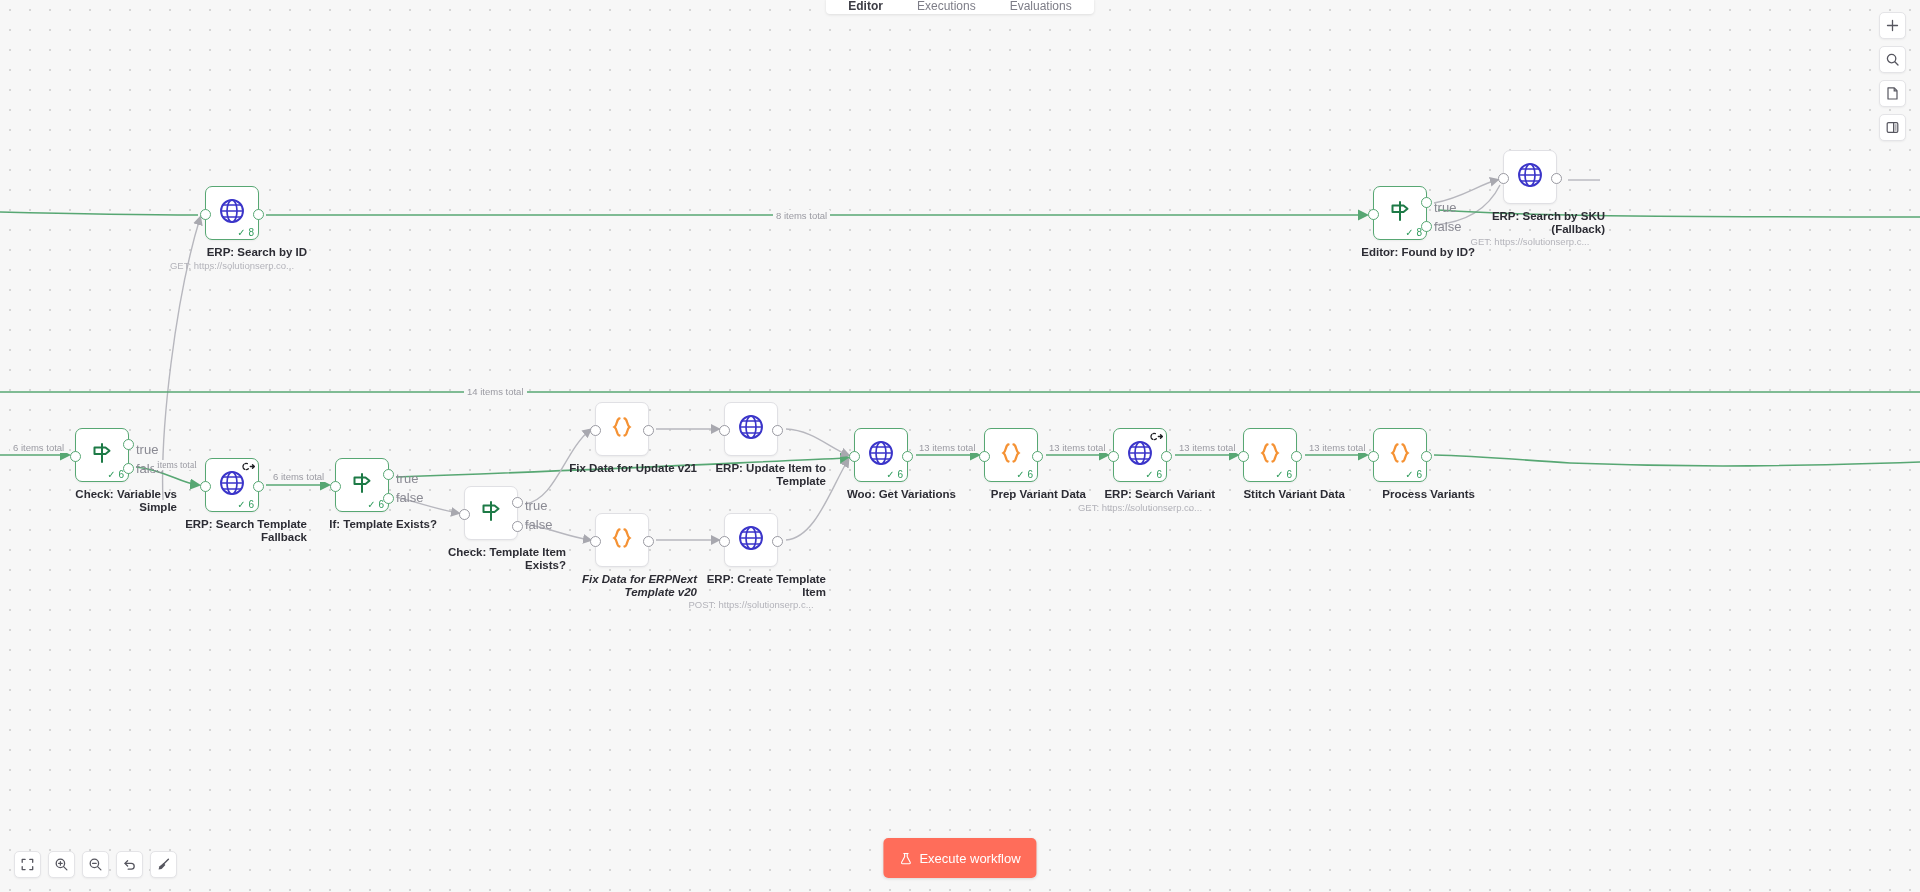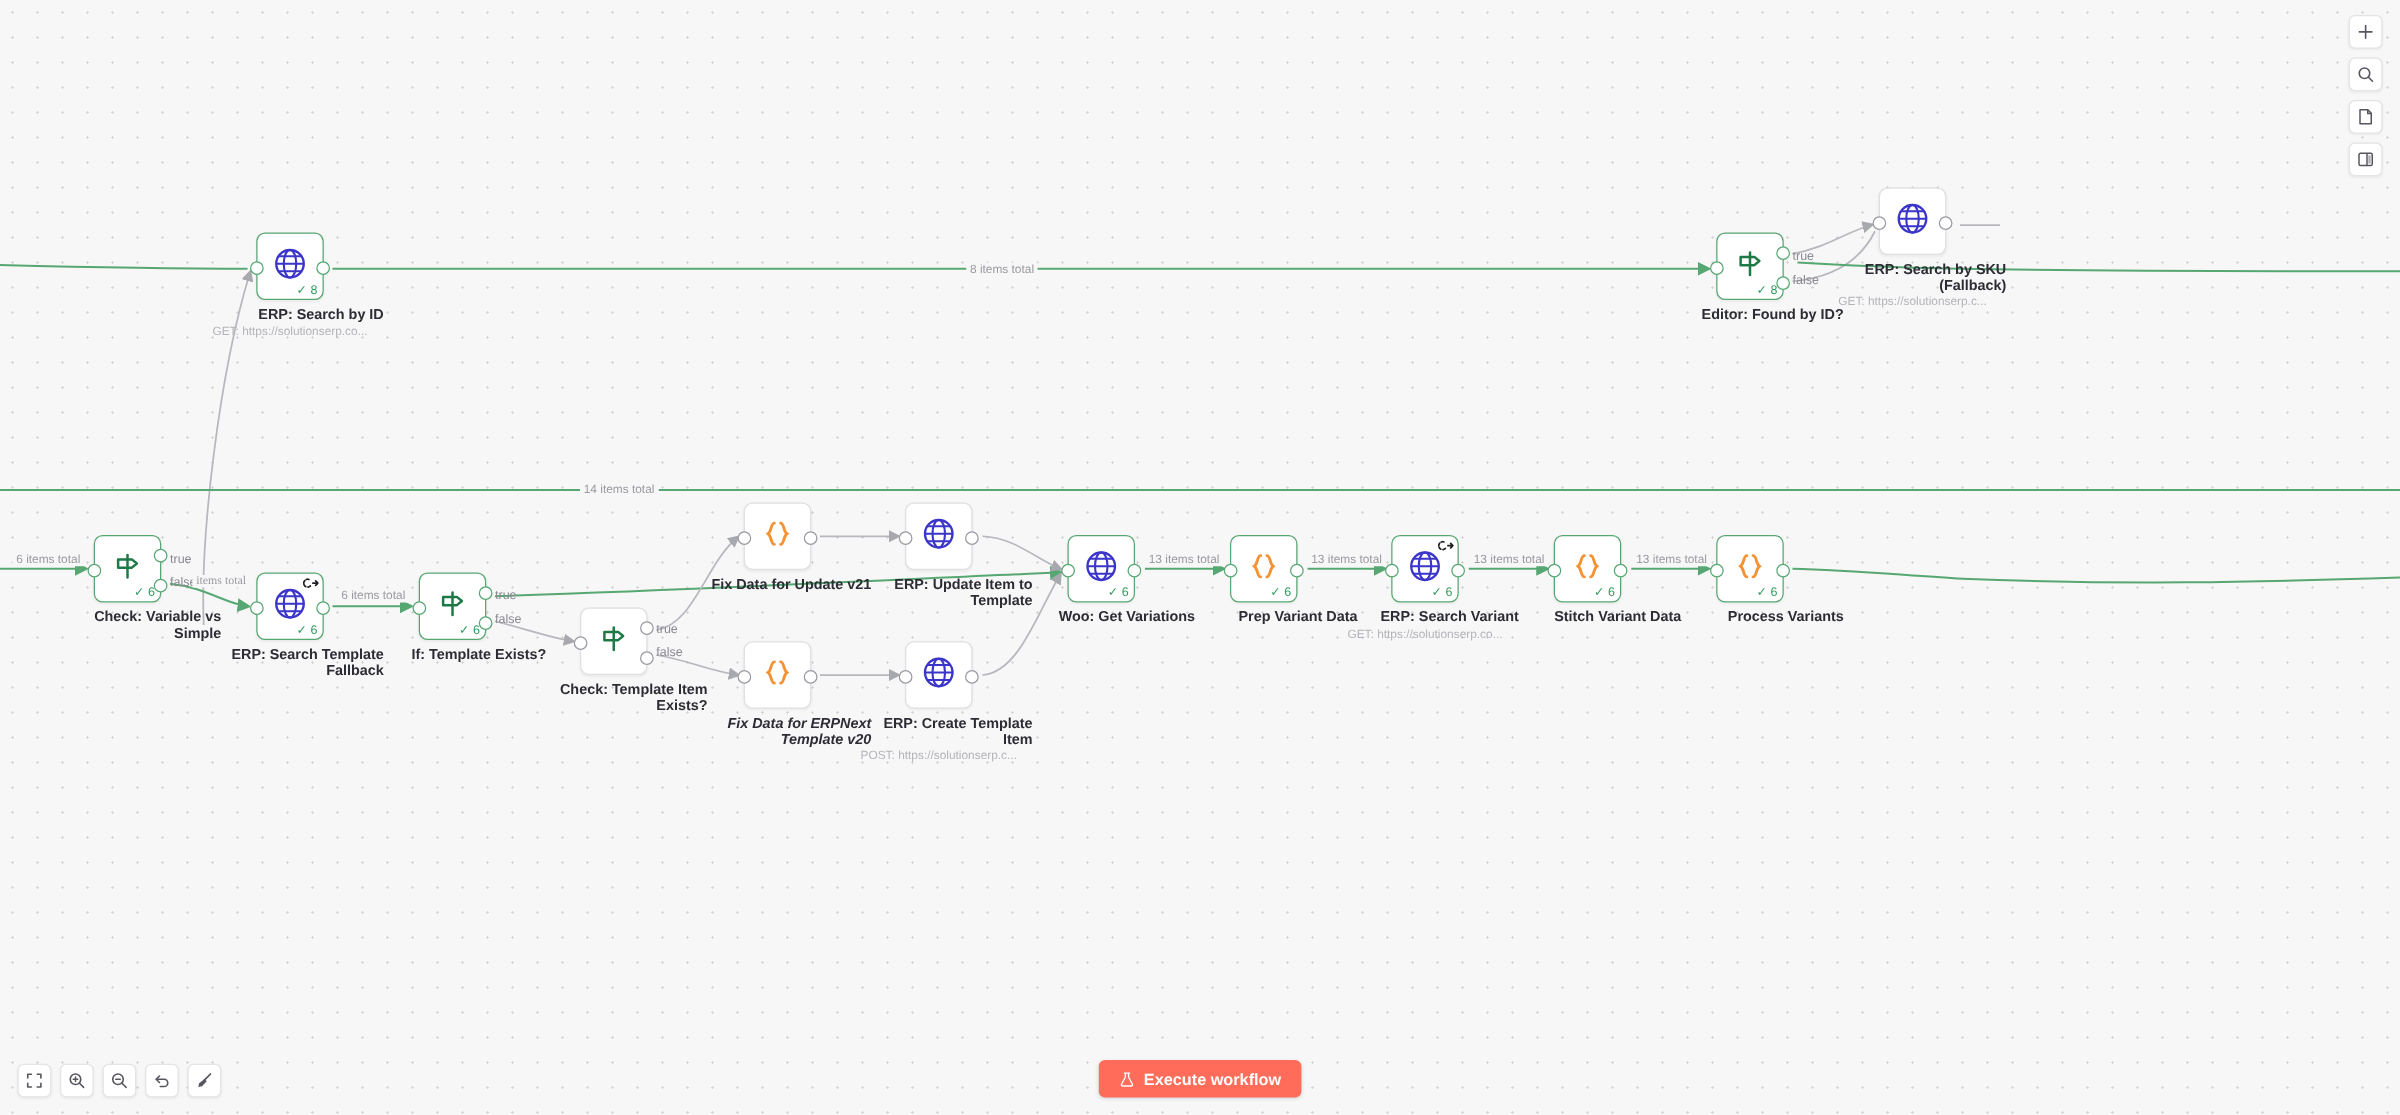--- a/index.html
+++ b/index.html
@@ -47,23 +47,23 @@
   
   .bottom-tools {
     position:absolute; left:14px; bottom:14px;
     display:flex; gap:7px; z-index:30;
   }
 
   
   .exec-btn {
     position:absolute; left:50%; transform:translateX(-50%); bottom:14px;
     background:#ff6d5a; color:#fff; border:none; border-radius:5px;
-    height:30px; padding:0 16px; font-size:13px; font-family:inherit;
+    height:40px; padding:0 16px; font-size:13px; font-family:inherit;
     display:flex; align-items:center; gap:7px; cursor:pointer;
-    box-shadow:0 1px 3px rgba(0,0,0,.12); z-index:30;font-weight:bold;
+    box-shadow:0 1px 3px rgba(0,0,0,.12); z-index:30;
   }
   .exec-btn svg { display:block; }
 
   
   .node { position:absolute; z-index:10; }
   .node .box {
     width:54px; height:54px; background:#fff;
     border:1.4px solid #57a773; border-radius:7px;
     position:relative; display:flex; align-items:center; justify-content:center;
     box-shadow:0 1px 2px rgba(0,0,0,.05); cursor:pointer;
@@ -91,21 +91,21 @@
   .port {
     position:absolute; width:11px; height:11px; border-radius:50%;
     background:#fff; border:1.4px solid #9a9aa2; top:22px; z-index:12;
   }
   .port.in  { left:-6px; }
   .port.out { right:-6px; }
   .port.green { border-color:#57a773; }
   .port.o1 { top:10px; }
   .port.o2 { top:34px; }
   .port-label {
-    position:absolute; font-size:10px; color:#8a8a93; white-space:nowrap;
+    position:absolute; font-size:13px; color:#8a8a93; white-space:nowrap;
   }
 
   
   .edge-label {
     position:absolute; font-size:9.5px; color:#9a9aa2;
     background:#f7f7f7; padding:0 3px; white-space:nowrap; z-index:8;
   }
 </style>
 </head>
 <body>
@@ -399,20 +399,27 @@
           <div><svg width="28" height="28" viewBox="0 0 28 28">
               <path d="M11.5 5.5C8.6 5.5 9.4 12 6.5 14c2.9 2 2.1 8.5 5 8.5" stroke="#f59234" stroke-width="2.3" fill="none" stroke-linecap="round"></path>
               <path d="M16.5 5.5c2.9 0 2.1 6.5 5 8.5-2.9 2-2.1 8.5-5 8.5" stroke="#f59234" stroke-width="2.3" fill="none" stroke-linecap="round"></path>
             </svg></div>
           <div class="check">✓ 6</div>
         </div>
         <div class="caption">Process Variants</div>
       </div>
     </div>
 
+  <div class="topbar">
+    <div class="tabs">
+      <div class="tab active">Editor</div>
+      <div class="tab">Executions</div>
+      <div class="tab">Evaluations</div>
+    </div>
+  </div>
 
   <div class="right-tools">
     <div class="tool-btn">
       <svg width="15" height="15" viewBox="0 0 15 15">
         <path d="M7.5 2.5v10M2.5 7.5h10" stroke="currentColor" stroke-width="1.3" stroke-linecap="round"></path>
       </svg>
     </div>
     <div class="tool-btn">
       <svg width="15" height="15" viewBox="0 0 15 15">
         <circle cx="6.6" cy="6.6" r="4.2" stroke="currentColor" stroke-width="1.3" fill="none"></circle>

